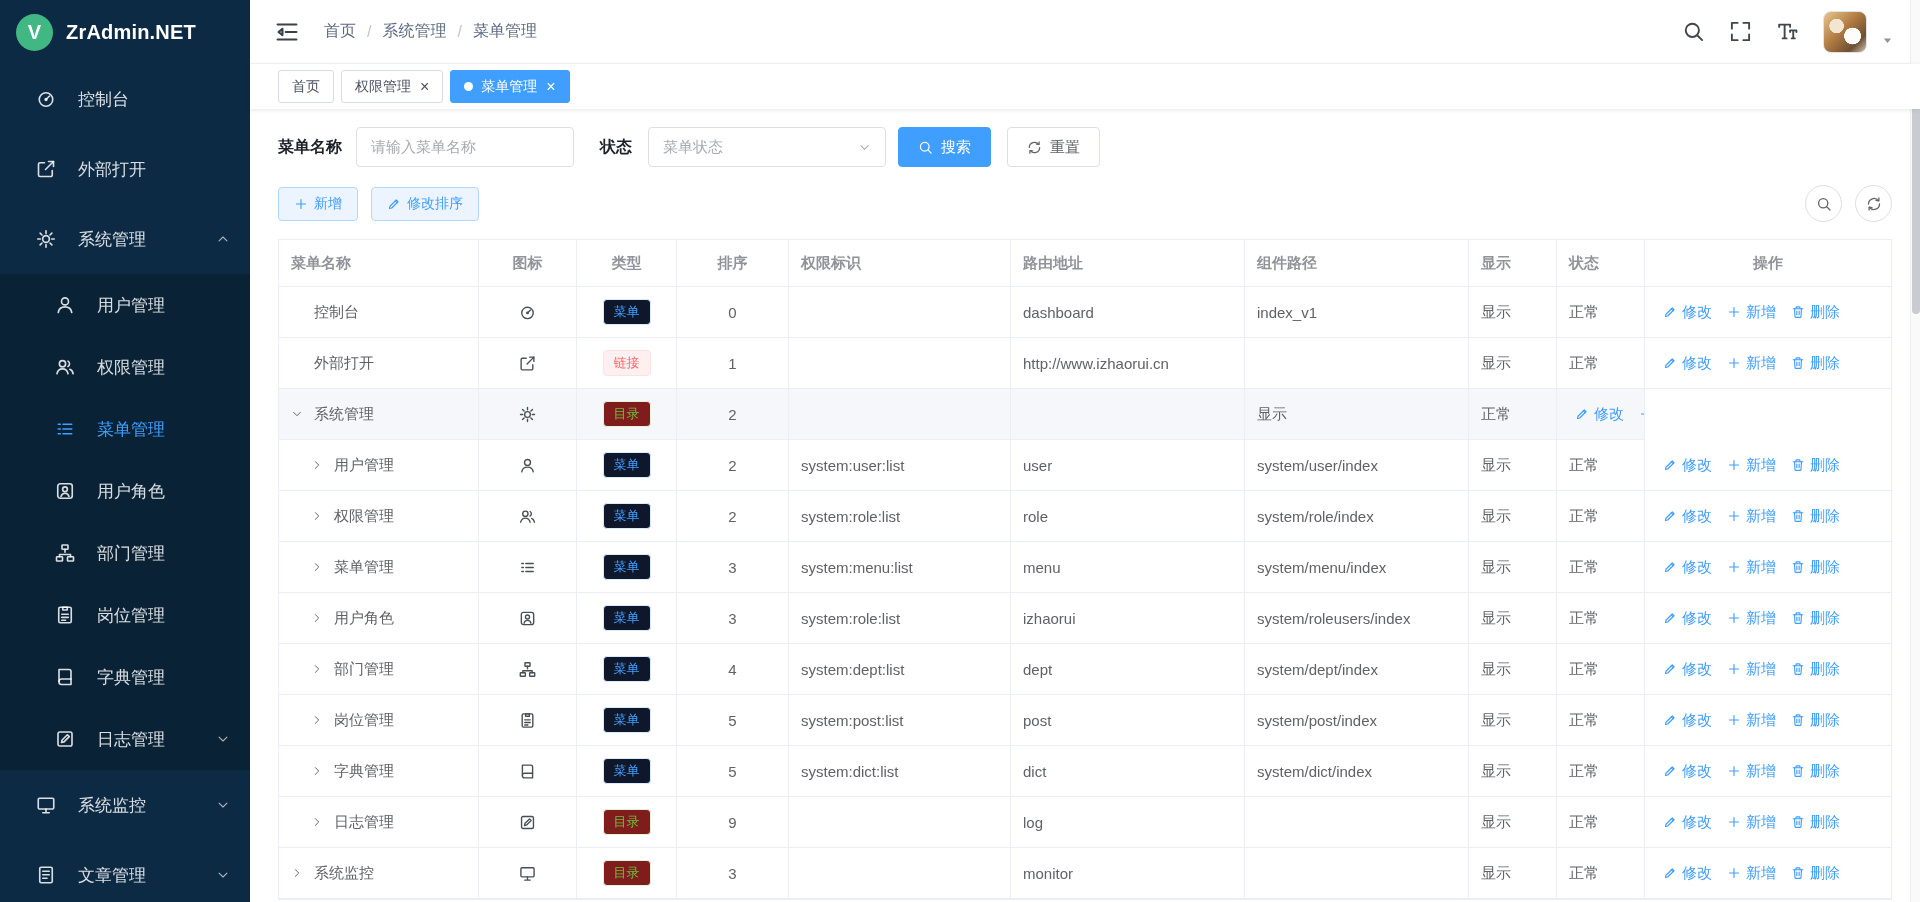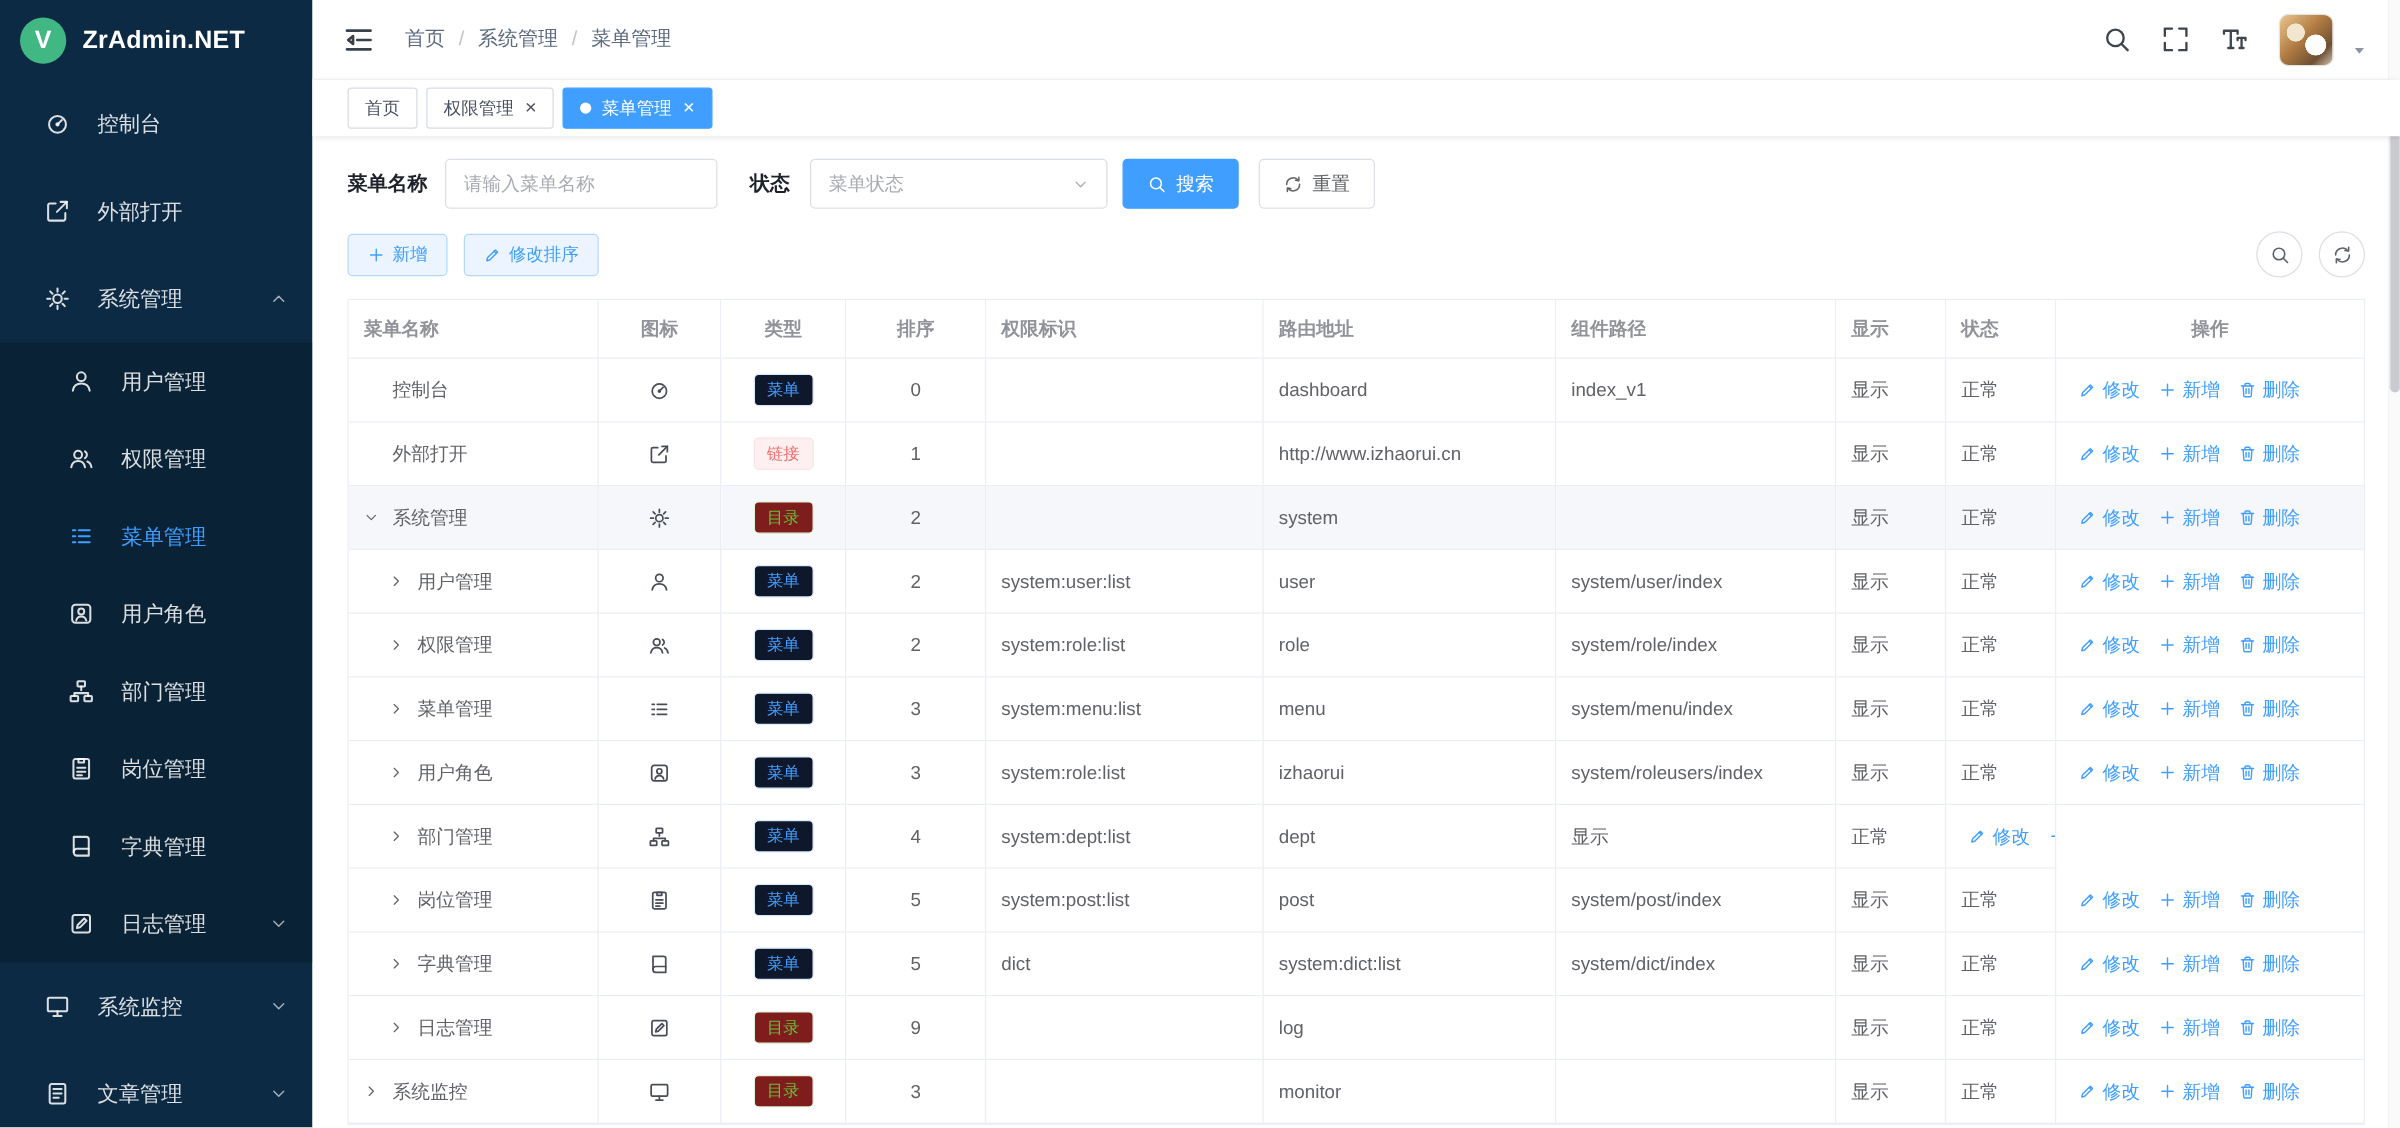--- a/index.html
+++ b/index.html
@@ -516,21 +516,20 @@
                     <circle cx="8" cy="8" r="2.7"></circle>
                     <path d="M8 1.4v2.1M8 12.5v2.1M1.4 8h2.1M12.5 8h2.1M3.3 3.3l1.5 1.5M11.2 11.2l1.5 1.5M12.7 3.3l-1.5 1.5M4.8 11.2l-1.5 1.5"></path>
                   </svg>
                 </span>
               </div>
               <div class="td col-2">
                 <span class="tag tag-dir">目录</span>
               </div>
               <div class="td col-3">2</div>
               <div class="td col-4"></div>
-              <div class="td col-5">system</div>
               <div class="td col-6"></div>
               <div class="td col-7">显示</div>
               <div class="td col-8">正常</div>
               <div class="td col-9 ops">
                 <a class="op">
                   <svg class="ic" viewBox="0 0 16 16" fill="none" stroke="currentColor" stroke-width="1.3" stroke-linecap="round" stroke-linejoin="round">
                     <path d="M2.8 13.2l.6-2.6 7.2-7.2 2 2-7.2 7.2-2.6.6z"></path>
                     <path d="M9.5 4.5l2 2"></path>
                   </svg>
                   <span>修改</span>
@@ -781,20 +780,21 @@
                     <path d="M8 5v2.4M3.6 11V9.2h8.8V11"></path>
                   </svg>
                 </span>
               </div>
               <div class="td col-2">
                 <span class="tag tag-menu">菜单</span>
               </div>
               <div class="td col-3">4</div>
               <div class="td col-4">system:dept:list</div>
               <div class="td col-5">dept</div>
+              <div class="td col-6">system/dept/index</div>
               <div class="td col-7">显示</div>
               <div class="td col-8">正常</div>
               <div class="td col-9 ops">
                 <a class="op">
                   <svg class="ic" viewBox="0 0 16 16" fill="none" stroke="currentColor" stroke-width="1.3" stroke-linecap="round" stroke-linejoin="round">
                     <path d="M2.8 13.2l.6-2.6 7.2-7.2 2 2-7.2 7.2-2.6.6z"></path>
                     <path d="M9.5 4.5l2 2"></path>
                   </svg>
                   <span>修改</span>
                 </a>
@@ -883,22 +883,22 @@
                   <svg class="ic" viewBox="0 0 16 16" fill="none" stroke="currentColor" stroke-width="1.3" stroke-linecap="round" stroke-linejoin="round">
                     <path d="M3.2 2h8a1.6 1.6 0 0 1 1.6 1.6V14H5.2a2 2 0 0 1-2-2V2z"></path>
                     <path d="M3.2 11.6a2 2 0 0 1 2-2h7.6"></path>
                   </svg>
                 </span>
               </div>
               <div class="td col-2">
                 <span class="tag tag-menu">菜单</span>
               </div>
               <div class="td col-3">5</div>
+              <div class="td col-4">system:dict:list</div>
               <div class="td col-5">dict</div>
-              <div class="td col-4">system:dict:list</div>
               <div class="td col-6">system/dict/index</div>
               <div class="td col-7">显示</div>
               <div class="td col-8">正常</div>
               <div class="td col-9 ops">
                 <a class="op">
                   <svg class="ic" viewBox="0 0 16 16" fill="none" stroke="currentColor" stroke-width="1.3" stroke-linecap="round" stroke-linejoin="round">
                     <path d="M2.8 13.2l.6-2.6 7.2-7.2 2 2-7.2 7.2-2.6.6z"></path>
                     <path d="M9.5 4.5l2 2"></path>
                   </svg>
                   <span>修改</span>

